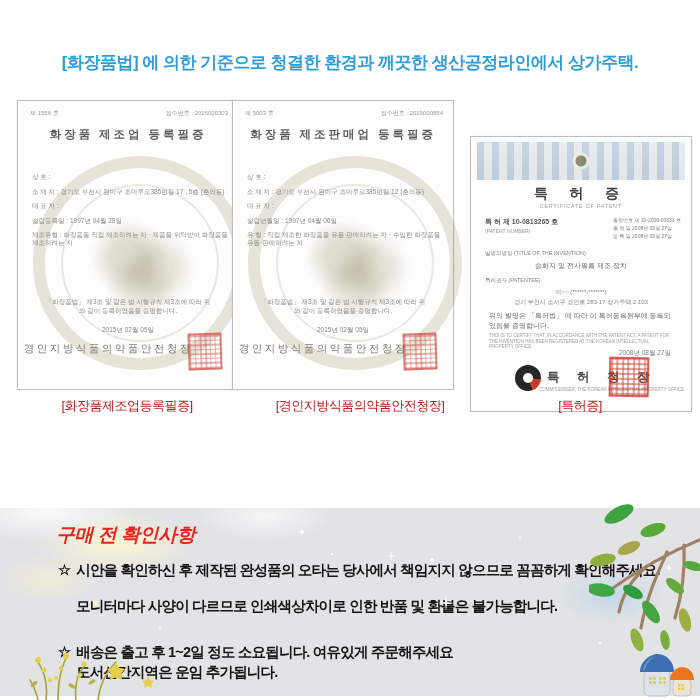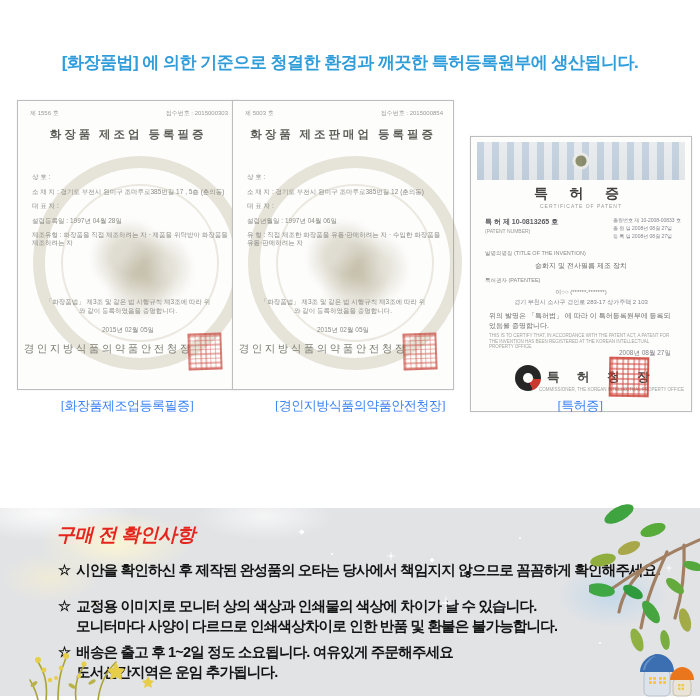--- a/index.html
+++ b/index.html
@@ -75,22 +75,22 @@
   .p-issuer{position:absolute;top:232px;left:76px;font-size:12.5px;font-weight:bold;letter-spacing:5px;
     color:#4a4a45;font-family:Liberation Mono, monospace;filter:blur(.3px);}
   .p-issuer-en{position:absolute;top:250px;left:68px;font-size:4.5px;color:#a3a39c;}
   .p-seal{position:absolute;top:220px;left:138px;width:36px;height:36px;
     border:2px solid rgba(200,45,35,.8);
     background:repeating-linear-gradient(0deg, rgba(200,45,35,.55) 0 2px, transparent 2px 5px),
                repeating-linear-gradient(90deg, rgba(200,45,35,.5) 0 2px, transparent 2px 5.5px);
     opacity:.85;transform:rotate(1deg);filter:blur(.3px);}
 
   
-  .caption{position:absolute;top:397px;width:220px;text-align:center;font-size:13px;color:#3b82f6;
-    letter-spacing:-0.5px;font-family:Liberation Serif, serif;}
+  .caption{position:absolute;top:397px;width:220px;text-align:center;font-size:13px;color:#b91c1c;
+    letter-spacing:-0.5px;}
   .cap1{left:17px;} .cap2{left:250px;} .cap3{left:470px;}
 
   
   .notice{position:absolute;left:0;top:508px;width:700px;height:188px;background-color:#e2e3e5;
     background-image:
       radial-gradient(ellipse 110px 45px at 115px 35px, rgba(252,246,212,.95), rgba(252,246,212,0) 70%),
       radial-gradient(ellipse 70px 35px at 50px 70px, rgba(250,242,205,.55), transparent 70%),
       radial-gradient(ellipse 80px 45px at 612px 88px, rgba(172,208,236,.55), transparent 70%),
       radial-gradient(ellipse 130px 40px at 45px 5px, rgba(255,255,255,.85), transparent 70%),
       radial-gradient(ellipse 100px 35px at 265px 8px, rgba(255,255,255,.65), transparent 70%),
@@ -120,21 +120,21 @@
   .deco{position:absolute;pointer-events:none;}
   .branch{right:-4px;top:500px;}
   .plants{left:28px;top:632px;}
   .houses{left:636px;top:652px;}
 </style>
 </head>
 <body>
 
 <div class="page">
 
-  <div class="header-title">[화장품법] 에 의한 기준으로 청결한 환경과 깨끗한 특허등록원부에 생산됩니다.</div>
+  <div class="header-title">[화장품법] 에 의한 기준으로 청결한 환경과 깨끗한 생산공정라인에서 상가주택.</div>
 
   <div class="cert c1">
     <div class="cert-top">
       <span>제 1556 호</span>
       <span>접수번호 : 2015000303</span>
     </div>
     <div class="cert-title">화장품 제조업 등록필증</div>
     <div class="watermark"></div>
     <div class="cert-rows">
       <div class="crow">상       호 :</div>
@@ -199,21 +199,20 @@
   <div class="caption cap3">[특허증]</div>
 
   <div class="notice">
     <div class="notice-heading">구매 전 확인사항</div>
 
     <div class="n-item i1">
       <span class="n-star">☆</span><span>시안을 확인하신 후 제작된 완성품의 오타는 당사에서 책임지지 않으므로 꼼꼼하게 확인해주세요.</span>
     </div>
 
     <div class="n-item i2">
-      <div><span class="n-star">☆</span><span>교정용 이미지로 모니터 상의 색상과 인쇄물의 색상에 차이가 날 수 있습니다.</span></div>
       <div class="n-line2">모니터마다 사양이 다르므로 인쇄색상차이로 인한 반품 및 환불은 불가능합니다.</div>
     </div>
 
     <div class="n-item i3">
       <div><span class="n-star">☆</span><span>배송은 출고 후 1~2일 정도 소요됩니다. 여유있게 주문해주세요</span></div>
       <div class="n-line2">도서산간지역은 운임 추가됩니다.</div>
     </div>
   </div>
 
   <div class="spark sp1"></div>

